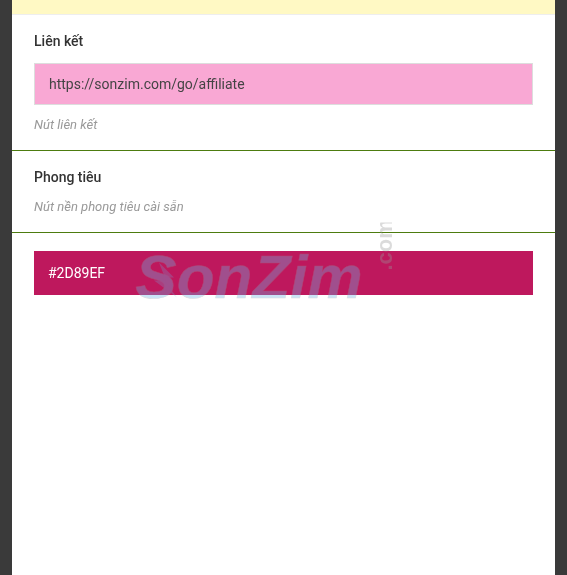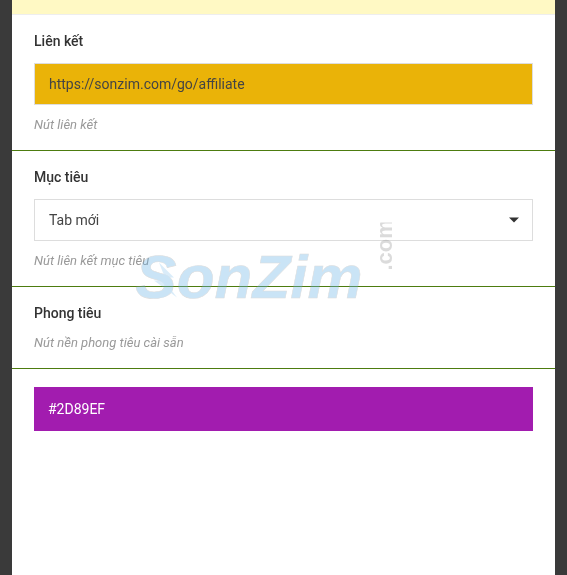--- a/index.html
+++ b/index.html
@@ -48,21 +48,21 @@
       color: #333;
       font-weight: 500;
       margin-bottom: 14px;
     }
     .text-input {
       width: 100%;
       padding: 12px 14px;
       font-size: 14px;
       color: #444;
       border: 1px solid #ddd;
-      background: #eab308;
+      background: #f9a8d4;
       outline: none;
       font-family: inherit;
     }
     .select-wrapper {
       position: relative;
       width: 100%;
     }
     .select-input {
       width: 100%;
       padding: 12px 14px;
@@ -92,21 +92,21 @@
       font-size: 13px;
       color: #999;
       font-style: italic;
       margin-top: 12px;
     }
     .color-input {
       width: 100%;
       padding: 14px 14px;
       font-size: 14px;
       color: #fff;
-      background: #a21caf;
+      background: #be185d;
       border: none;
       outline: none;
       font-family: inherit;
     }
     .watermark {
       position: absolute;
       top: 50%;
       left: 50%;
       transform: translate(-50%, -60%);
       pointer-events: none;
@@ -122,30 +122,20 @@
 
 <div class="modal">
   <div class="yellow-bar"></div>
 
   <div class="section">
     <div class="section-label">Liên kết</div>
     <input type="text" class="text-input" value="https://sonzim.com/go/affiliate" style="">
     <div class="help-text">Nút liên kết</div>
   </div>
 
-  <div class="section">
-    <div class="section-label">Mục tiêu</div>
-    <div class="select-wrapper">
-      <select class="select-input">
-        <option>Tab mới</option>
-      </select>
-      <div class="select-caret"></div>
-    </div>
-    <div class="help-text">Nút liên kết mục tiêu</div>
-  </div>
 
   <div class="section">
     <div class="section-label">Phong tiêu</div>
     <div class="help-text">Nút nền phong tiêu cài sẵn</div>
   </div>
 
   <div class="section">
     <input type="text" class="color-input" value="#2D89EF" style="">
   </div>
 </div>

